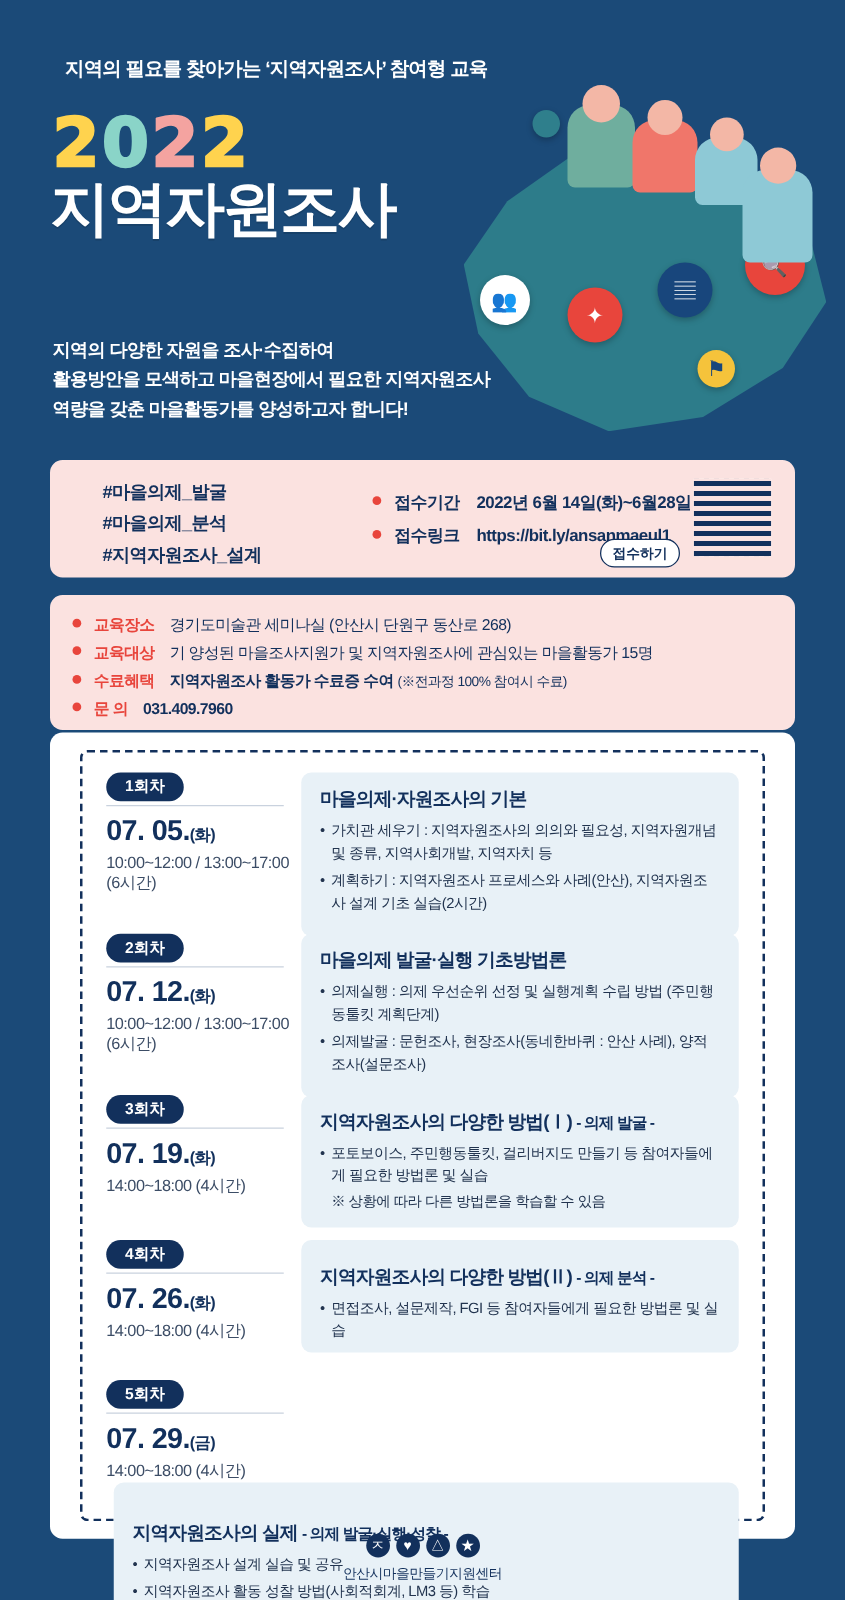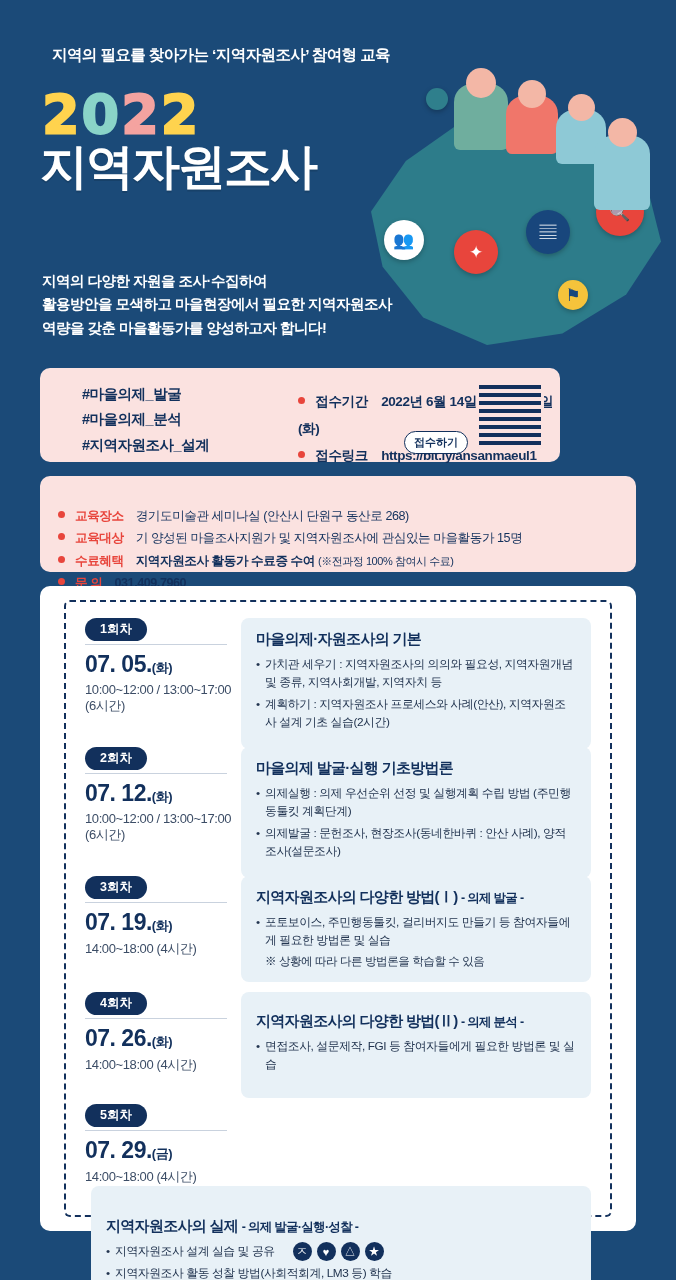--- a/index.html
+++ b/index.html
@@ -70,21 +70,21 @@
   .pin.blue{ background:#18467c; }
   .pin.yellow{ background:#f5c33b; color:#18467c;}
   .pin.white{ background:#ffffff; color:#18467c;}
   .pin.teal{ background:#2f7f8c;}
   .figure {
     position:absolute; border-radius:18px 18px 6px 6px;
   }
   .head { position:absolute; border-radius:50%; }
   
   .pinkbox {
-    position:absolute; left:40px; top:368px; width:520px; height:94px;
+    position:absolute; left:40px; top:368px; width:596px; height:94px;
     background:#fbe2e0; border-radius:10px;
   }
   .tags {
     position:absolute; left:42px; top:14px;
     font-size:14.5px; font-weight:bold; line-height:1.75; color:#12305c; letter-spacing:-0.5px;
   }
   .reg-lines { position:absolute; left:258px; top:20px; font-size:13.5px; line-height:2; letter-spacing:-0.4px;}
   .reg-lines b { color:#12305c; }
   .dot { display:inline-block; width:7px; height:7px; border-radius:50%; background:#e8453c; margin-right:7px; vertical-align:2px;}
   .reg-label { font-weight:bold; color:#12305c; margin-right:10px;}
@@ -95,22 +95,22 @@
       repeating-linear-gradient(90deg,#12305c 0 4px,transparent 4px 8px);
     background-color:#fff; border:3px solid #fbe2e0;
   }
   .qr-btn {
     position:absolute; right:92px; bottom:8px;
     background:#fff; border:1.5px solid #12305c; border-radius:13px;
     font-size:11px; font-weight:bold; padding:3px 9px; color:#12305c;margin-top:41px;
   }
   
   .detailbox {
-    position:absolute; left:40px; top:476px; width:596px; height:96px;
-    background:#fbe2e0; border-radius:10px; padding:29px 18px;
+    position:absolute; left:40px; top:476px; width:596px; height:108px;
+    background:#fbe2e0; border-radius:10px; padding:13px 18px;
     font-size:12.6px; line-height:1.78; letter-spacing:-0.45px;
   }
   .detailbox .lbl { font-weight:bold; color:#e8453c; margin-right:9px;}
   .small { font-size:11px; }
   
   .schedule {
     position:absolute; left:40px; top:586px; width:596px; height:645px;
     background:#ffffff; border-radius:10px;
   }
   .dashed {
@@ -287,21 +287,21 @@
 
     <div class="session" style="top:406px;">
       <div class="sess-left">
         <span class="chip">4회차</span>
         <div class="hline"></div>
         <div class="date">
           <span>07. 26.</span><span class="day">(화)</span>
         </div>
         <div class="time">14:00~18:00 (4시간)</div>
       </div>
-      <div class="sess-right" style="padding-top:20px;padding-bottom:20px;">
+      <div class="sess-right" style="padding-top:20px;padding-bottom:4px;">
         <div class="sess-title">
           <span>지역자원조사의 다양한 방법(Ⅱ)</span>
           <span class="sub">- 의제 분석 -</span>
         </div>
         <div class="bul">면접조사, 설문제작, FGI 등 참여자들에게 필요한 방법론 및 실습</div>
       </div>
     </div>
 
     <div class="session" style="top:518px;flex-direction:column;">
       <div class="sess-left">
@@ -323,15 +323,16 @@
     </div>
   </div>
 
   <div class="footer">
     <div class="logo-row">
       <div class="logo-dot">ㅈ</div>
       <div class="logo-dot">♥</div>
       <div class="logo-dot">△</div>
       <div class="logo-dot">★</div>
     </div>
+    <div class="footer-text">안산시마을만들기지원센터</div>
   </div>
 
 </div>
 
 </body></html>

